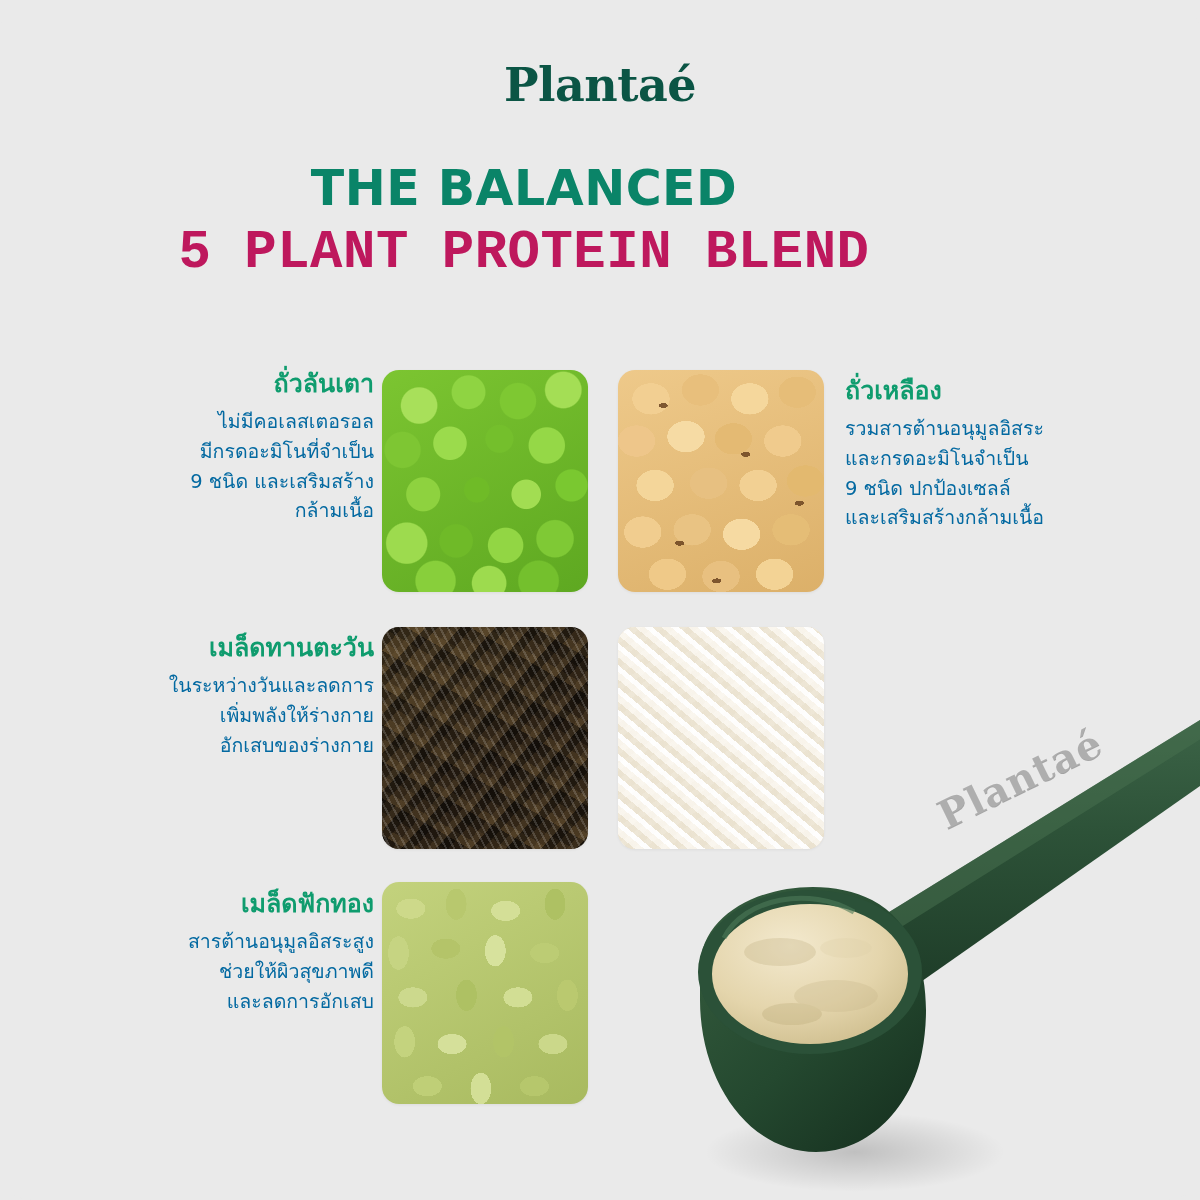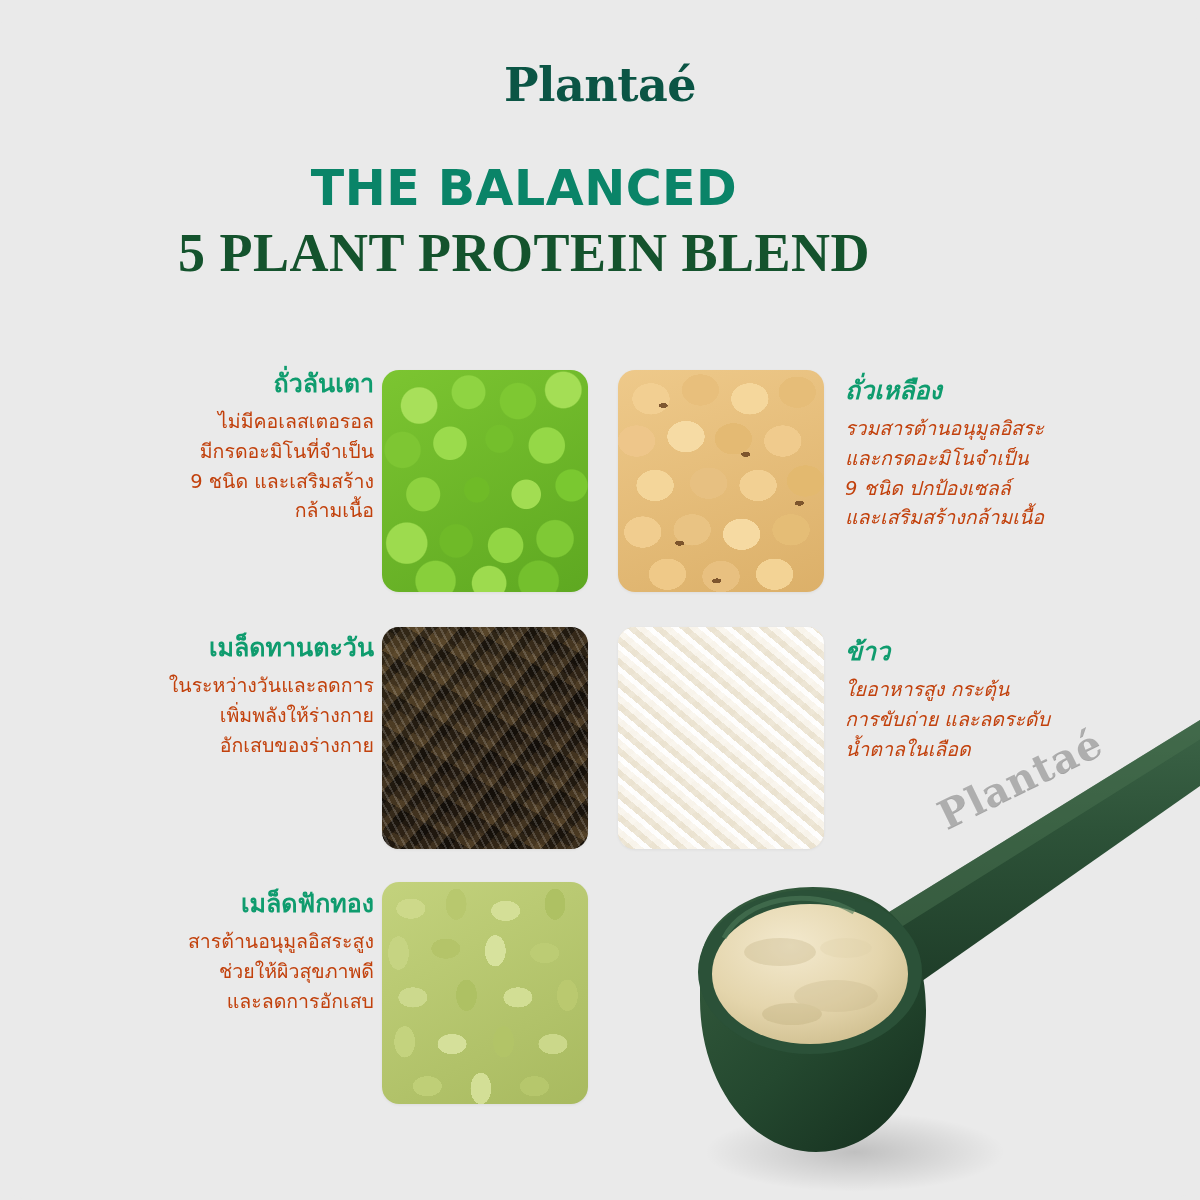--- a/index.html
+++ b/index.html
@@ -20,36 +20,36 @@
   }
 
   
   .headline{position:absolute;top:162px;left:0;width:1048px;text-align:center;}
   .headline .l1{
     font-family:"DejaVu Sans","Liberation Sans",sans-serif;
     font-weight:700;font-size:49px;letter-spacing:0.5px;
     color:#0a8468;line-height:1.12;margin:0;
   }
   .headline .l2{
-    font-family:Liberation Serif, serif;
+    font-family:Liberation Mono, monospace;
     font-weight:700;font-size:54px;letter-spacing:0.5px;
-    color:#14532d;line-height:1.12;margin:0;margin-top:6px;
+    color:#be185d;line-height:1.12;margin:0;margin-top:6px;
   }
 
   
   .txt{position:absolute;width:250px;}
   .txt.left{left:124px;text-align:right;}
-  .txt.right{left:845px;text-align:left;font-style:italic;}
+  .txt.right{left:845px;text-align:left;}
   .txt h3{
     margin:0 0 8px 0;font-size:25px;font-weight:700;
     color:#0f9c6e;line-height:1.25;
     font-family:"DejaVu Sans","Liberation Sans",sans-serif;
   }
   .txt p{
-    margin:0;font-size:19.5px;line-height:1.52;color:#c2410c;
+    margin:0;font-size:19.5px;line-height:1.52;color:#0369a1;
     font-family:"DejaVu Sans","Liberation Sans",sans-serif;
     font-weight:400;
   }
   .txt p span{display:block;white-space:nowrap;}
 
   
   .tile{
     position:absolute;width:206px;height:222px;border-radius:17px;
     overflow:hidden;box-shadow:0 1px 3px rgba(0,0,0,0.06);
   }
@@ -217,28 +217,20 @@
   </div>
 
   <div class="tile" style="left:382px;top:627px;">
     <div class="fill sun-bg"></div>
   </div>
 
   <div class="tile" style="left:618px;top:627px;">
     <div class="fill rice-bg"></div>
   </div>
 
-  <div class="txt right" style="top:636px;">
-    <h3>ข้าว</h3>
-    <p>
-      <span>ใยอาหารสูง กระตุ้น</span>
-      <span>การขับถ่าย และลดระดับ</span>
-      <span>น้ำตาลในเลือด</span>
-    </p>
-  </div>
 
   <div class="txt left" style="top:888px;">
     <h3>เมล็ดฟักทอง</h3>
     <p>
       <span>สารต้านอนุมูลอิสระสูง</span>
       <span>ช่วยให้ผิวสุขภาพดี</span>
       <span>และลดการอักเสบ</span>
     </p>
   </div>
 

